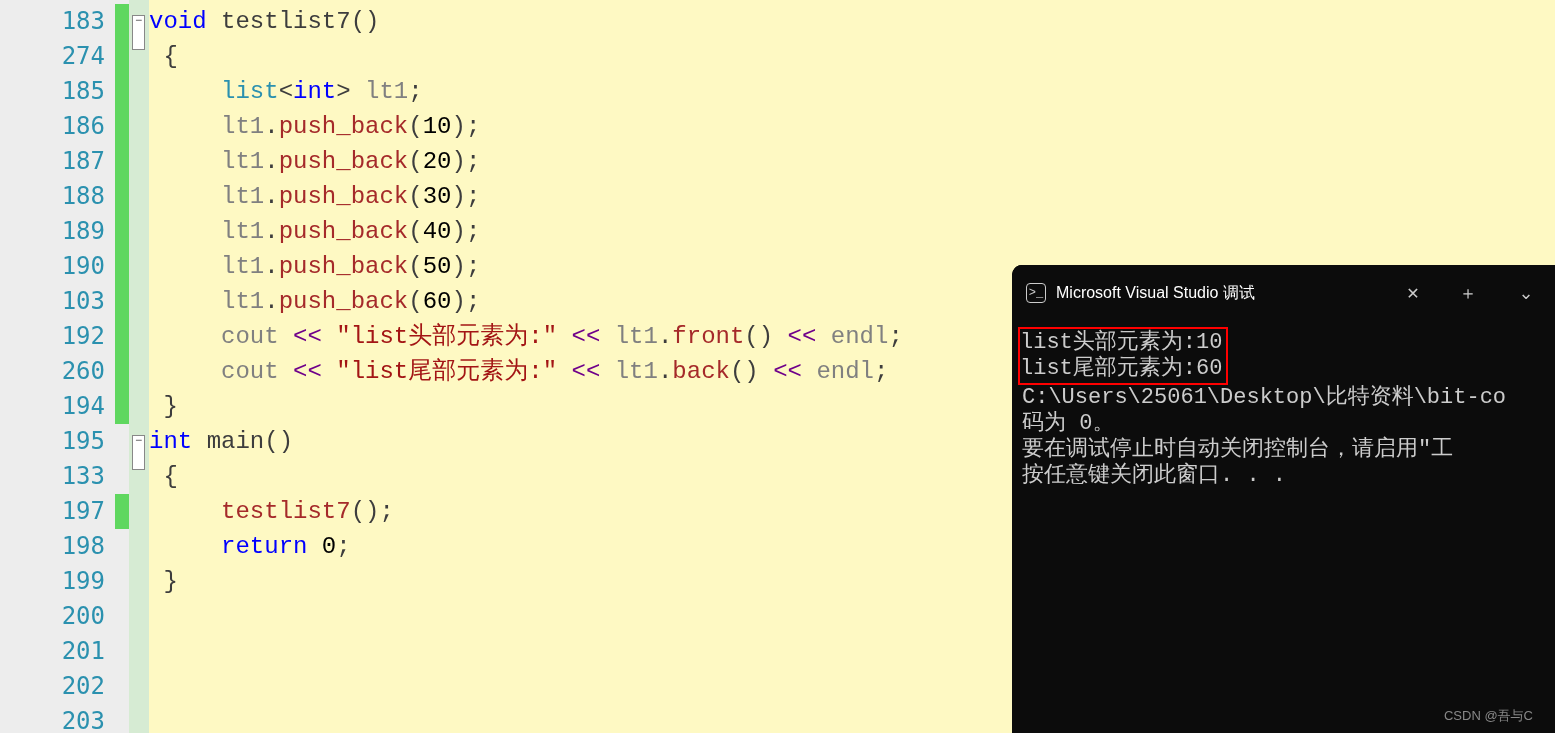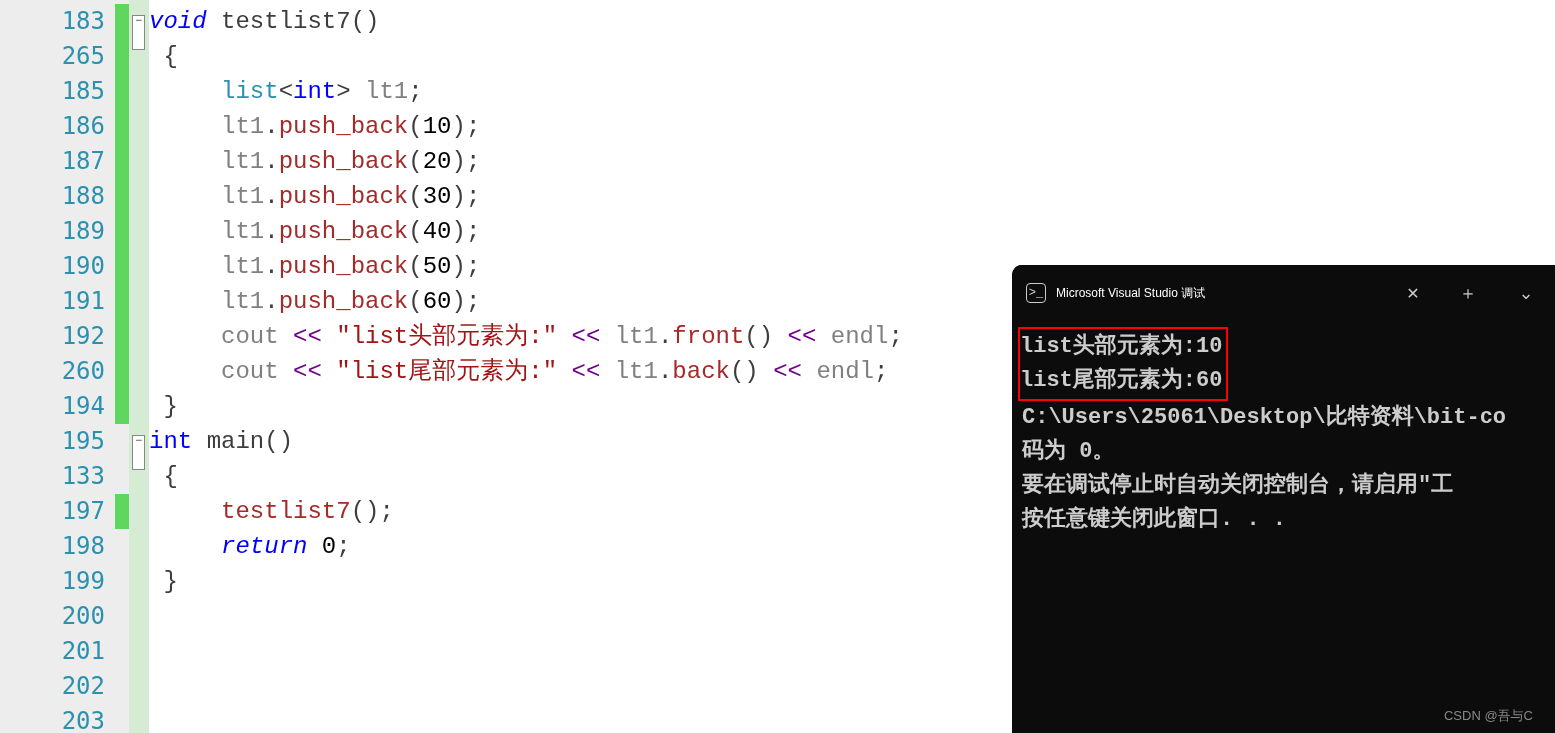--- a/index.html
+++ b/index.html
@@ -10,21 +10,21 @@
     width: 1555px;
     height: 733px;
     position: relative;
   }
   .editor {
     position: absolute;
     top: 0;
     left: 0;
     width: 1555px;
     height: 733px;
-    background: #ffffff;
+    background: #fef9c3;
     display: flex;
     font-size: 24px;
     line-height: 35px;
   }
   .gutter {
     background: #ededed;
     color: #2b91af;
     text-align: right;
     padding-right: 10px;
     width: 115px;
@@ -61,21 +61,21 @@
     text-align: center;
     color: #555;
   }
   .code-area {
     flex: 1;
     padding-top: 4px;
     white-space: pre;
     font-family: Consolas, "Courier New", monospace;
   }
   .code-line { height: 35px; }
-  .kw { color: #0000ff; font-style: italic; }
+  .kw { color: #0000ff; }
   .type { color: #0000ff; text-align: center; }
   .ident { color: #3d3d3d; }
   .method { color: #a52a2a; }
   .num { color: #000000; }
   .punct { color: #3d3d3d; }
   .str { color: #a31515; }
   .op { color: #6f008a; }
   .obj { color: #808080; }
   .func { color: #a52a2a; }
   .list-kw { color: #2b91af; }
@@ -114,21 +114,21 @@
     border: 1.5px solid #ccc;
     border-radius: 4px;
     display: flex;
     align-items: center;
     justify-content: center;
     font-size: 12px;
     flex-shrink: 0;
   }
   .term-tab-title {
     color: #fff;
-    font-size: 12px;
+    font-size: 16px;
     font-family: "Segoe UI", sans-serif;
     white-space: nowrap;
     overflow: hidden;
     flex: 1;
   }
   .term-close {
     color: #ccc;
     font-size: 16px;
     width: 24px;
     text-align: center;
@@ -140,23 +140,23 @@
     display: flex;
     align-items: center;
     justify-content: center;
     color: #ccc;
     font-size: 18px;
     font-family: "Segoe UI", sans-serif;
   }
   .term-body {
     padding: 6px 10px;
     font-size: 22px;
-    line-height: 34px;
+    line-height: 26px;
     white-space: pre;
-    font-weight: bold;
+    font-weight: normal;
     color: #cccccc;
   }
   .output-highlight {
     display: inline-block;
     border: 2px solid #ff0000;
     padding: 1px 4px 1px 0;
     margin-left: -4px;
   }
   .watermark {
     position: absolute;
@@ -166,28 +166,28 @@
     font-size: 13px;
     font-family: "Microsoft YaHei", sans-serif;
   }
 </style>
 </head>
 <body>
 
 <div class="editor">
   <div class="gutter" id="gutter">
       <div>183</div>
-      <div>265</div>
+      <div>274</div>
       <div>185</div>
       <div>186</div>
       <div>187</div>
       <div>188</div>
       <div>189</div>
       <div>190</div>
-      <div>191</div>
+      <div>103</div>
       <div>192</div>
       <div>260</div>
       <div>194</div>
       <div>195</div>
       <div>133</div>
       <div>197</div>
       <div>198</div>
       <div>199</div>
       <div>200</div>
       <div>201</div>

